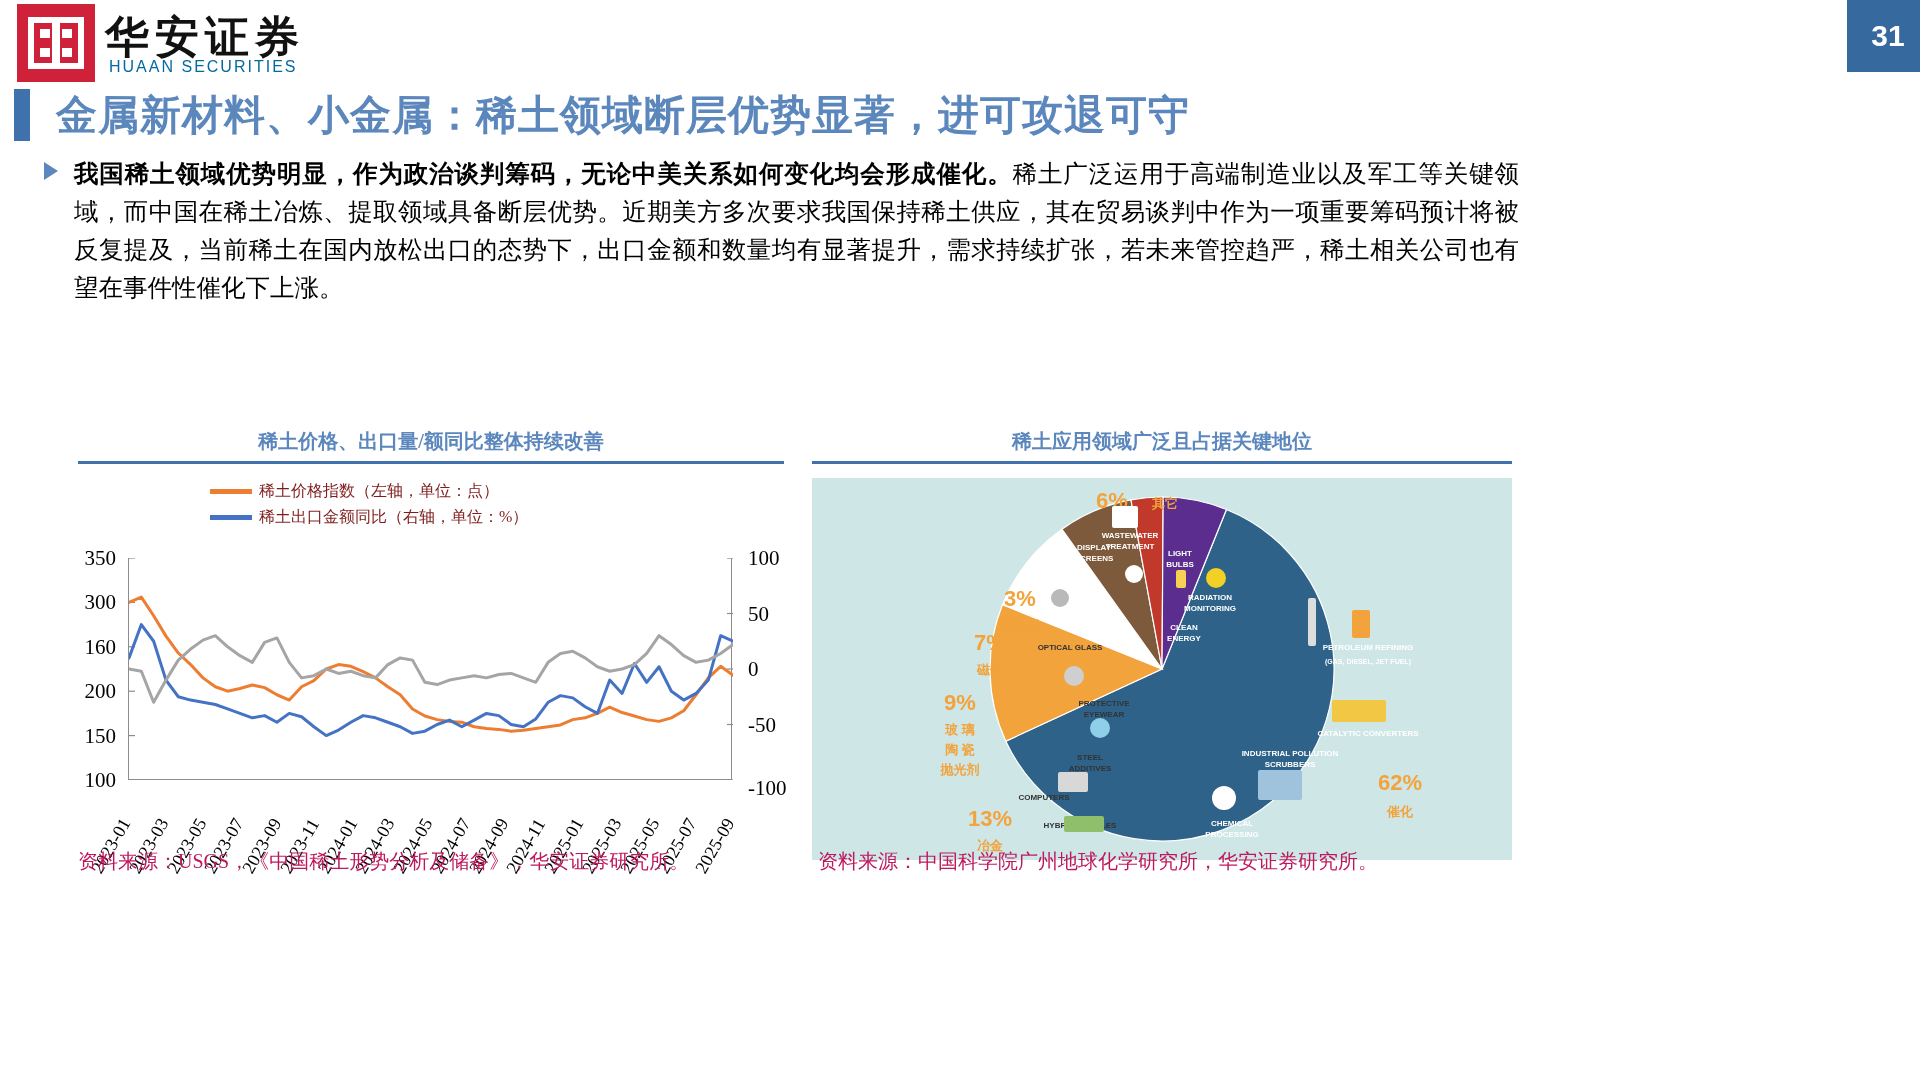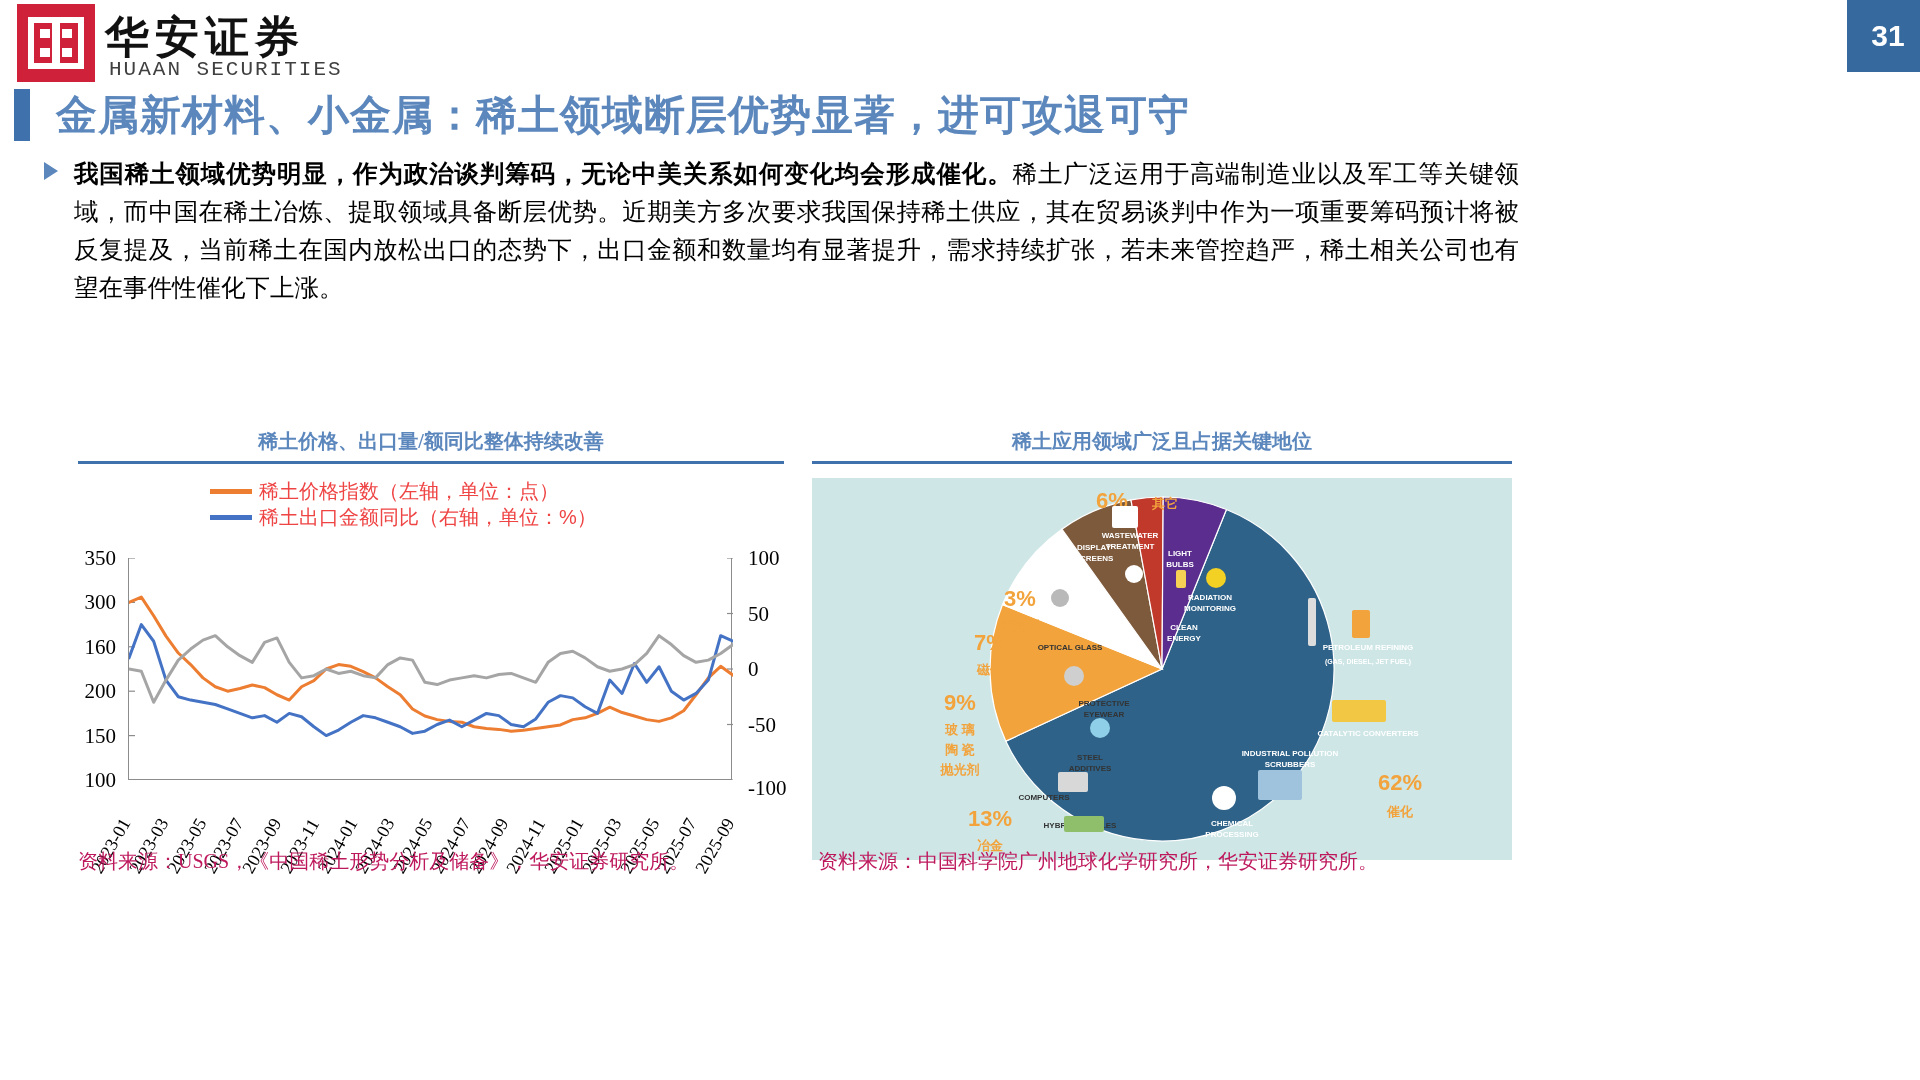--- a/index.html
+++ b/index.html
@@ -39,22 +39,22 @@
   .lg9 { left: 34px;top: 33px; width: 10px; height: 9px; }
 
   #logo-cn {
     position: absolute; left: 96px; top: 8px;
     font-family: "Liberation Serif", serif;
     font-size: 44px; font-weight: bold; letter-spacing: 6px;
     color: #111111;
   }
   #logo-en {
     position: absolute; left: 100px; top: 58px;
-    font-family: Liberation Mono, monospace;
-    font-size: 21px; letter-spacing: 2.0px; color: #404040;
+    font-family: Liberation Sans, sans-serif;
+    font-size: 16px; letter-spacing: 2.0px; color: #0369a1;
   }
 
   #page-badge {
     position: absolute; right: 0; top: 0;
     width: 82px; height: 72px;
     background: #36699e;
     color: #ffffff;
     display: flex; align-items: center; justify-content: center;
     font-family: "Liberation Sans", sans-serif;
     font-size: 30px; font-weight: bold;
@@ -107,21 +107,21 @@
   }
   .panel-rule { height: 3px; background: #3f72ad; margin-top: 6px; }
 
   #left-panel  { position: absolute; left: 78px;  top: 428px; width: 706px; }
   #right-panel { position: absolute; left: 812px; top: 428px; width: 700px; }
 
   
   #chart-area { position: relative; width: 706px; height: 390px; margin-top: 6px; }
   #legend {
     position: absolute; left: 132px; top: 8px;
-    font-family: Liberation Sans, sans-serif; font-size: 20px; color: #ef4444;
+    font-family: Liberation Serif, serif; font-size: 16px; color: #7f1d1d;
   }
   #legend .row { display: flex; align-items: center; height: 26px; }
   #legend .swatch { width: 42px; height: 5px; margin-right: 7px; flex: none; }
 
   #plot-wrap { position: absolute; left: 0; top: 88px; width: 706px; height: 222px; }
   #ylabels-left, #ylabels-right {
     position: absolute; top: 0; width: 46px; height: 222px;
     font-family: "Liberation Serif", serif; font-size: 21px; color: #000;
   }
   #ylabels-left  { left: 0;   text-align: right; }

